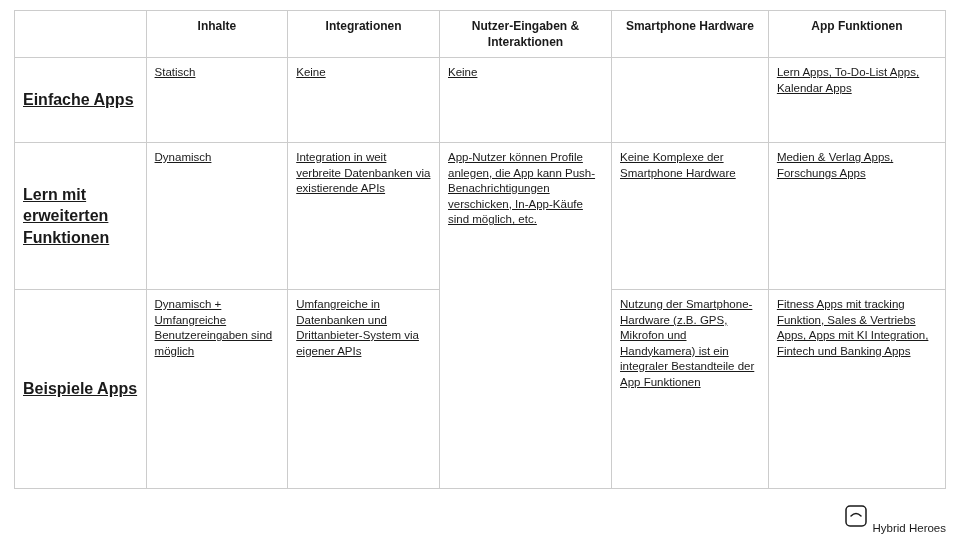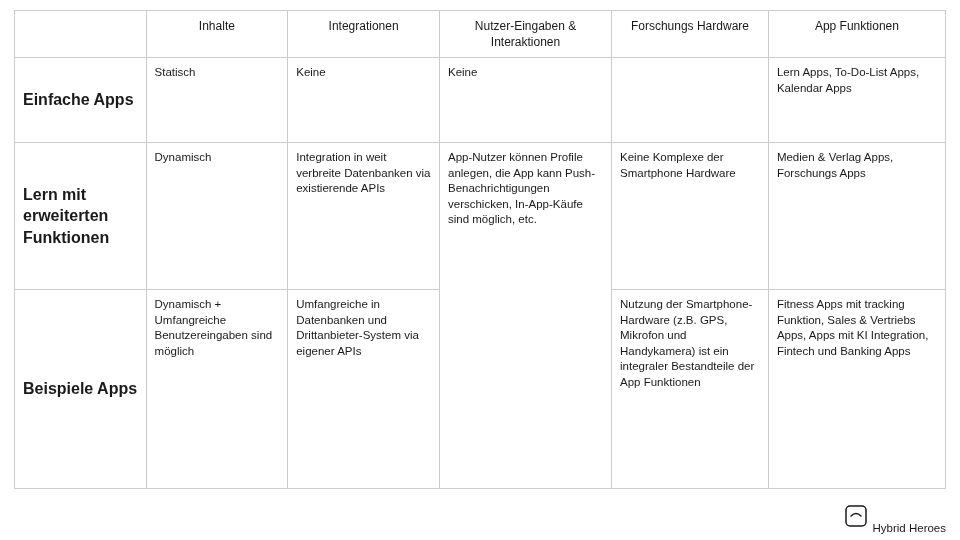--- a/index.html
+++ b/index.html
@@ -35,27 +35,28 @@
 
     th, td {
       border: 1px solid #cccccc;
       padding: 7px 8px;
       vertical-align: top;
       line-height: 1.35;
     }
 
     thead th {
       background: #ffffff;
-      font-weight: normal;
+      font-weight: bold;
       font-size: 12px;
       vertical-align: top;
     }
 
     tbody td {
       font-size: 11.5px;
+      text-decoration: underline;
     }
 
     tbody tr td:first-child {
       font-weight: bold;
       font-size: 16px;
       vertical-align: middle;
     }
 
     
     col.col-row-header { width: 130px; }
@@ -102,21 +103,21 @@
       <col class="col-nutzer">
       <col class="col-smart">
       <col class="col-app">
     </colgroup>
     <thead>
       <tr>
         <th></th>
         <th>Inhalte</th>
         <th>Integrationen</th>
         <th>Nutzer-Eingaben &amp; Interaktionen</th>
-        <th>Forschungs Hardware</th>
+        <th>Smartphone Hardware</th>
         <th>App Funktionen</th>
       </tr>
     </thead>
     <tbody>
       <tr class="row-einfache">
         <td>Einfache Apps</td>
         <td>Statisch</td>
         <td>Keine</td>
         <td>Keine</td>
         <td></td>

